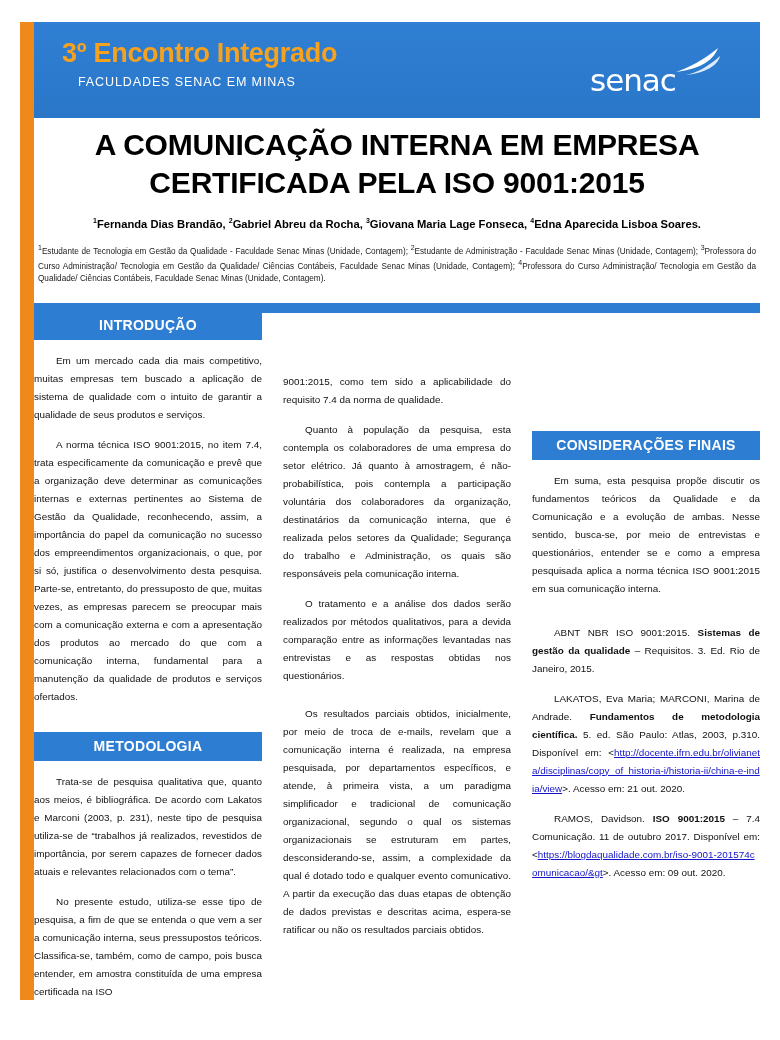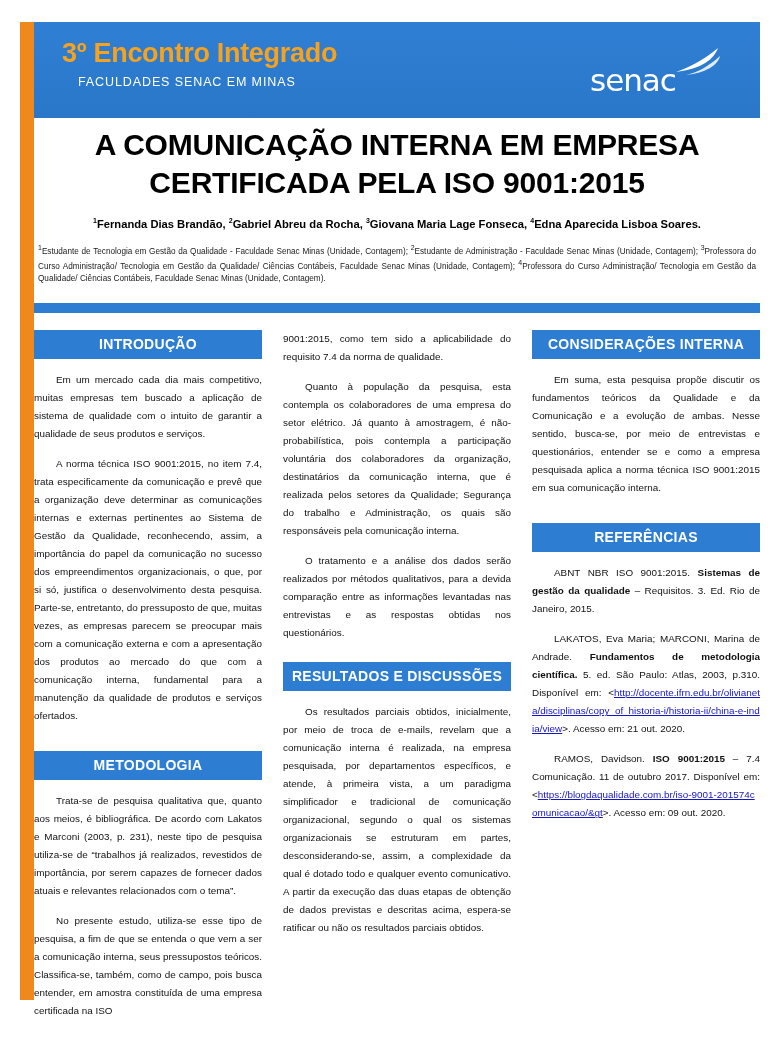--- a/index.html
+++ b/index.html
@@ -112,24 +112,25 @@
     left: 34px;
     top: 303px;
     width: 726px;
     height: 10px;
     background: #2d7dd2;
   }
   
   .columns {
     position: absolute;
     left: 34px;
-    top: 330px;
+    top: 311px;
     width: 726px;
     display: flex;
     gap: 21px;
+    align-items: center;
   }
   .col { width: 230px; }
   .section-head {
     background: #2d7dd2;
     color: #ffffff;
     font-size: 14px;
     font-weight: bold;
     text-align: center;
     padding: 6px 2px 7px 2px;
     letter-spacing: 0.3px;
@@ -199,29 +200,27 @@
       <div class="section-head">METODOLOGIA</div>
       <p class="body">Trata-se de pesquisa qualitativa que, quanto aos meios, é bibliográfica. De acordo com Lakatos e Marconi (2003, p. 231), neste tipo de pesquisa utiliza-se de “trabalhos já realizados, revestidos de importância, por serem capazes de fornecer dados atuais e relevantes relacionados com o tema”.</p>
       <p class="body">No presente estudo, utiliza-se esse tipo de pesquisa, a fim de que se entenda o que vem a ser a comunicação interna, seus pressupostos teóricos. Classifica-se, também, como de campo, pois busca entender, em amostra constituída de uma empresa certificada na ISO</p>
     </div>
 
     <div class="col">
       <p class="body" style="text-indent:0">9001:2015, como tem sido a aplicabilidade do requisito 7.4 da norma de qualidade.</p>
       <p class="body">Quanto à população da pesquisa, esta contempla os colaboradores de uma empresa do setor elétrico. Já quanto à amostragem, é não-probabilística, pois contempla a participação voluntária dos colaboradores da organização, destinatários da comunicação interna, que é realizada pelos setores da Qualidade; Segurança do trabalho e Administração, os quais são responsáveis pela comunicação interna.</p>
       <p class="body">O tratamento e a análise dos dados serão realizados por métodos qualitativos, para a devida comparação entre as informações levantadas nas entrevistas e as respostas obtidas nos questionários.</p>
       <div class="spacer-sm"></div>
-      <div class="section-head">RESULTADOS E DISCUSSÕES</div>
       <p class="body">Os resultados parciais obtidos, inicialmente, por meio de troca de e-mails, revelam que a comunicação interna é realizada, na empresa pesquisada, por departamentos específicos, e atende, à primeira vista, a um paradigma simplificador e tradicional de comunicação organizacional, segundo o qual os sistemas organizacionais se estruturam em partes, desconsiderando-se, assim, a complexidade da qual é dotado todo e qualquer evento comunicativo. A partir da execução das duas etapas de obtenção de dados previstas e descritas acima, espera-se ratificar ou não os resultados parciais obtidos.</p>
     </div>
 
     <div class="col">
-      <div class="section-head">CONSIDERAÇÕES INTERNA</div>
+      <div class="section-head">CONSIDERAÇÕES FINAIS</div>
       <p class="body">Em suma, esta pesquisa propõe discutir os fundamentos teóricos da Qualidade e da Comunicação e a evolução de ambas. Nesse sentido, busca-se, por meio de entrevistas e questionários, entender se e como a empresa pesquisada aplica a norma técnica ISO 9001:2015 em sua comunicação interna.</p>
       <div class="spacer-md"></div>
-      <div class="section-head">REFERÊNCIAS</div>
 
       <p class="ref">
         <span>ABNT NBR ISO  9001:2015. </span><b>Sistemas de gestão da qualidade</b><span> – Requisitos. 3. Ed. Rio de Janeiro, 2015.</span>
       </p>
 
       <p class="ref">
         <span>LAKATOS,  Eva Maria;  MARCONI, Marina de  Andrade. </span><b>Fundamentos de metodologia científica.</b><span>  5.   ed.  São Paulo:  Atlas, 2003, p.310.  Disponível em: &lt;</span><span class="lnk">http://docente.ifrn.edu.br/olivianeta/disciplinas/copy_of_historia-i/historia-ii/china-e-india/view</span><span>&gt;.    Acesso em: 21 out. 2020.</span>
       </p>
 
       <p class="ref">

